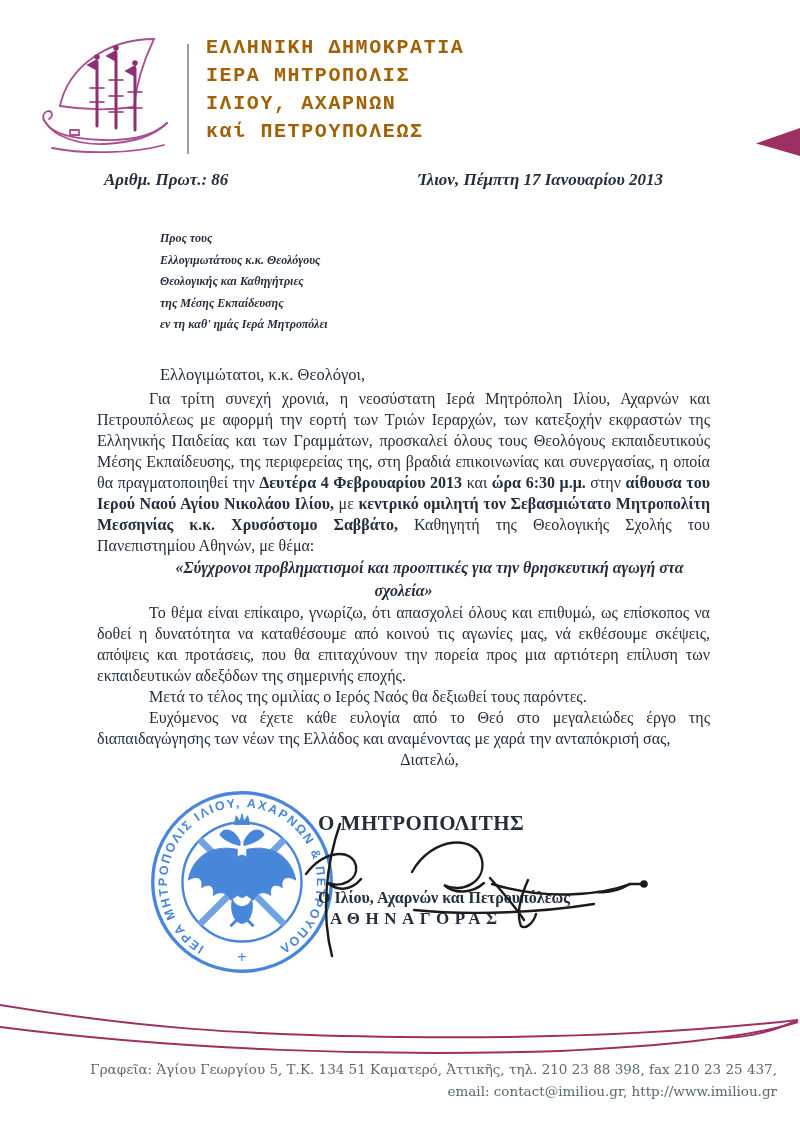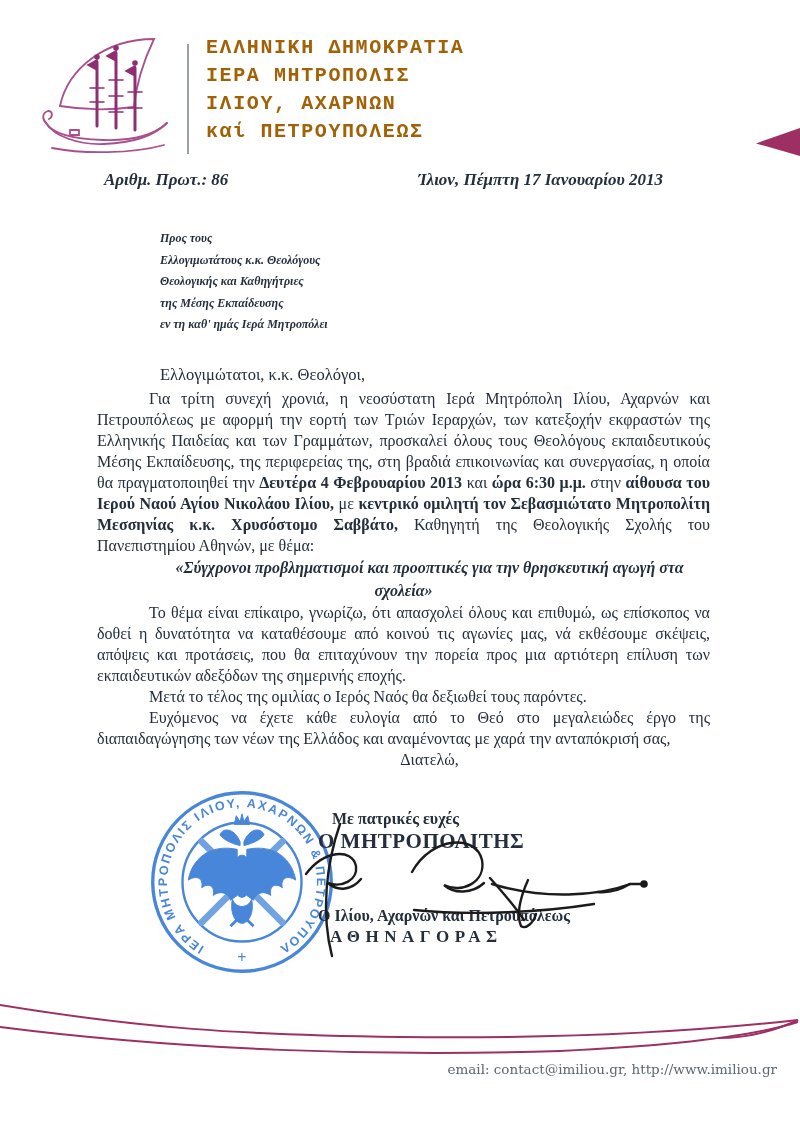--- a/index.html
+++ b/index.html
@@ -135,21 +135,20 @@
       <path d="M102,58 C109,42 121,44 123,51 C119,56 111,60 102,62 Z"></path>
       <path d="M95,66 C66,60 48,76 44,98 C54,92 60,97 58,106 C66,100 72,105 70,114 C78,108 86,112 88,119 L95,114 Z"></path>
       <path d="M105,66 C134,60 152,76 156,98 C146,92 140,97 142,106 C134,100 128,105 130,114 C122,108 114,112 112,119 L105,114 Z"></path>
       <ellipse cx="100" cy="94" rx="10" ry="22"></ellipse>
       <path d="M90,118 C94,128 106,128 110,118 C113,132 107,143 100,143 C93,143 87,132 90,118 Z"></path>
       <path d="M88,146 L96,138 M112,146 L104,138" stroke-width="3" fill="none"></path>
     </g>
   </svg>
 
   <div class="sig-text">
-    <div class="sig-blessing">Με πατρικές ευχές</div>
     <div class="sig-title">Ο  ΜΗΤΡΟΠΟΛΙΤΗΣ</div>
     <div class="sig-see">Ο Ιλίου, Αχαρνών και Πετρουπόλεως</div>
     <div class="sig-name">ΑΘΗΝΑΓΟΡΑΣ</div>
   </div>
 
   <svg class="scrawl" viewBox="0 0 356 136" fill="none">
     <g stroke="#1b1b1b" stroke-width="2.4" stroke-linecap="round">
       <path d="M46,2 C32,42 27,92 38,134"></path>
       <path d="M12,52 C30,28 58,26 62,44 C64,58 48,66 34,61 C44,70 58,68 67,57"></path>
       <path d="M118,50 C138,14 182,12 188,38 C192,60 168,72 150,63 C160,72 178,72 190,61"></path>
@@ -164,16 +163,17 @@
 
   <svg class="swoosh" viewBox="0 0 800 80" fill="none" preserveAspectRatio="none">
     <g stroke="#9e2f63" stroke-width="2">
       <path d="M0,17 C140,40 240,47 400,49 C560,51 690,44 798,32"></path>
       <path d="M0,39 C180,62 380,69 560,63 C690,57 760,46 798,34"></path>
       <path d="M798,32 C772,44 744,50 718,50"></path>
     </g>
   </svg>
 
   <div class="footer-lines">
+    <div>Γραφεῖα: Ἁγίου Γεωργίου 5, Τ.Κ. 134 51 Καματερό, Ἀττικῆς, τηλ. 210 23 88 398, fax 210 23 25 437,</div>
     <div>email: contact@imiliou.gr, http://www.imiliou.gr</div>
   </div>
 
 </div>
 
 </body></html>

